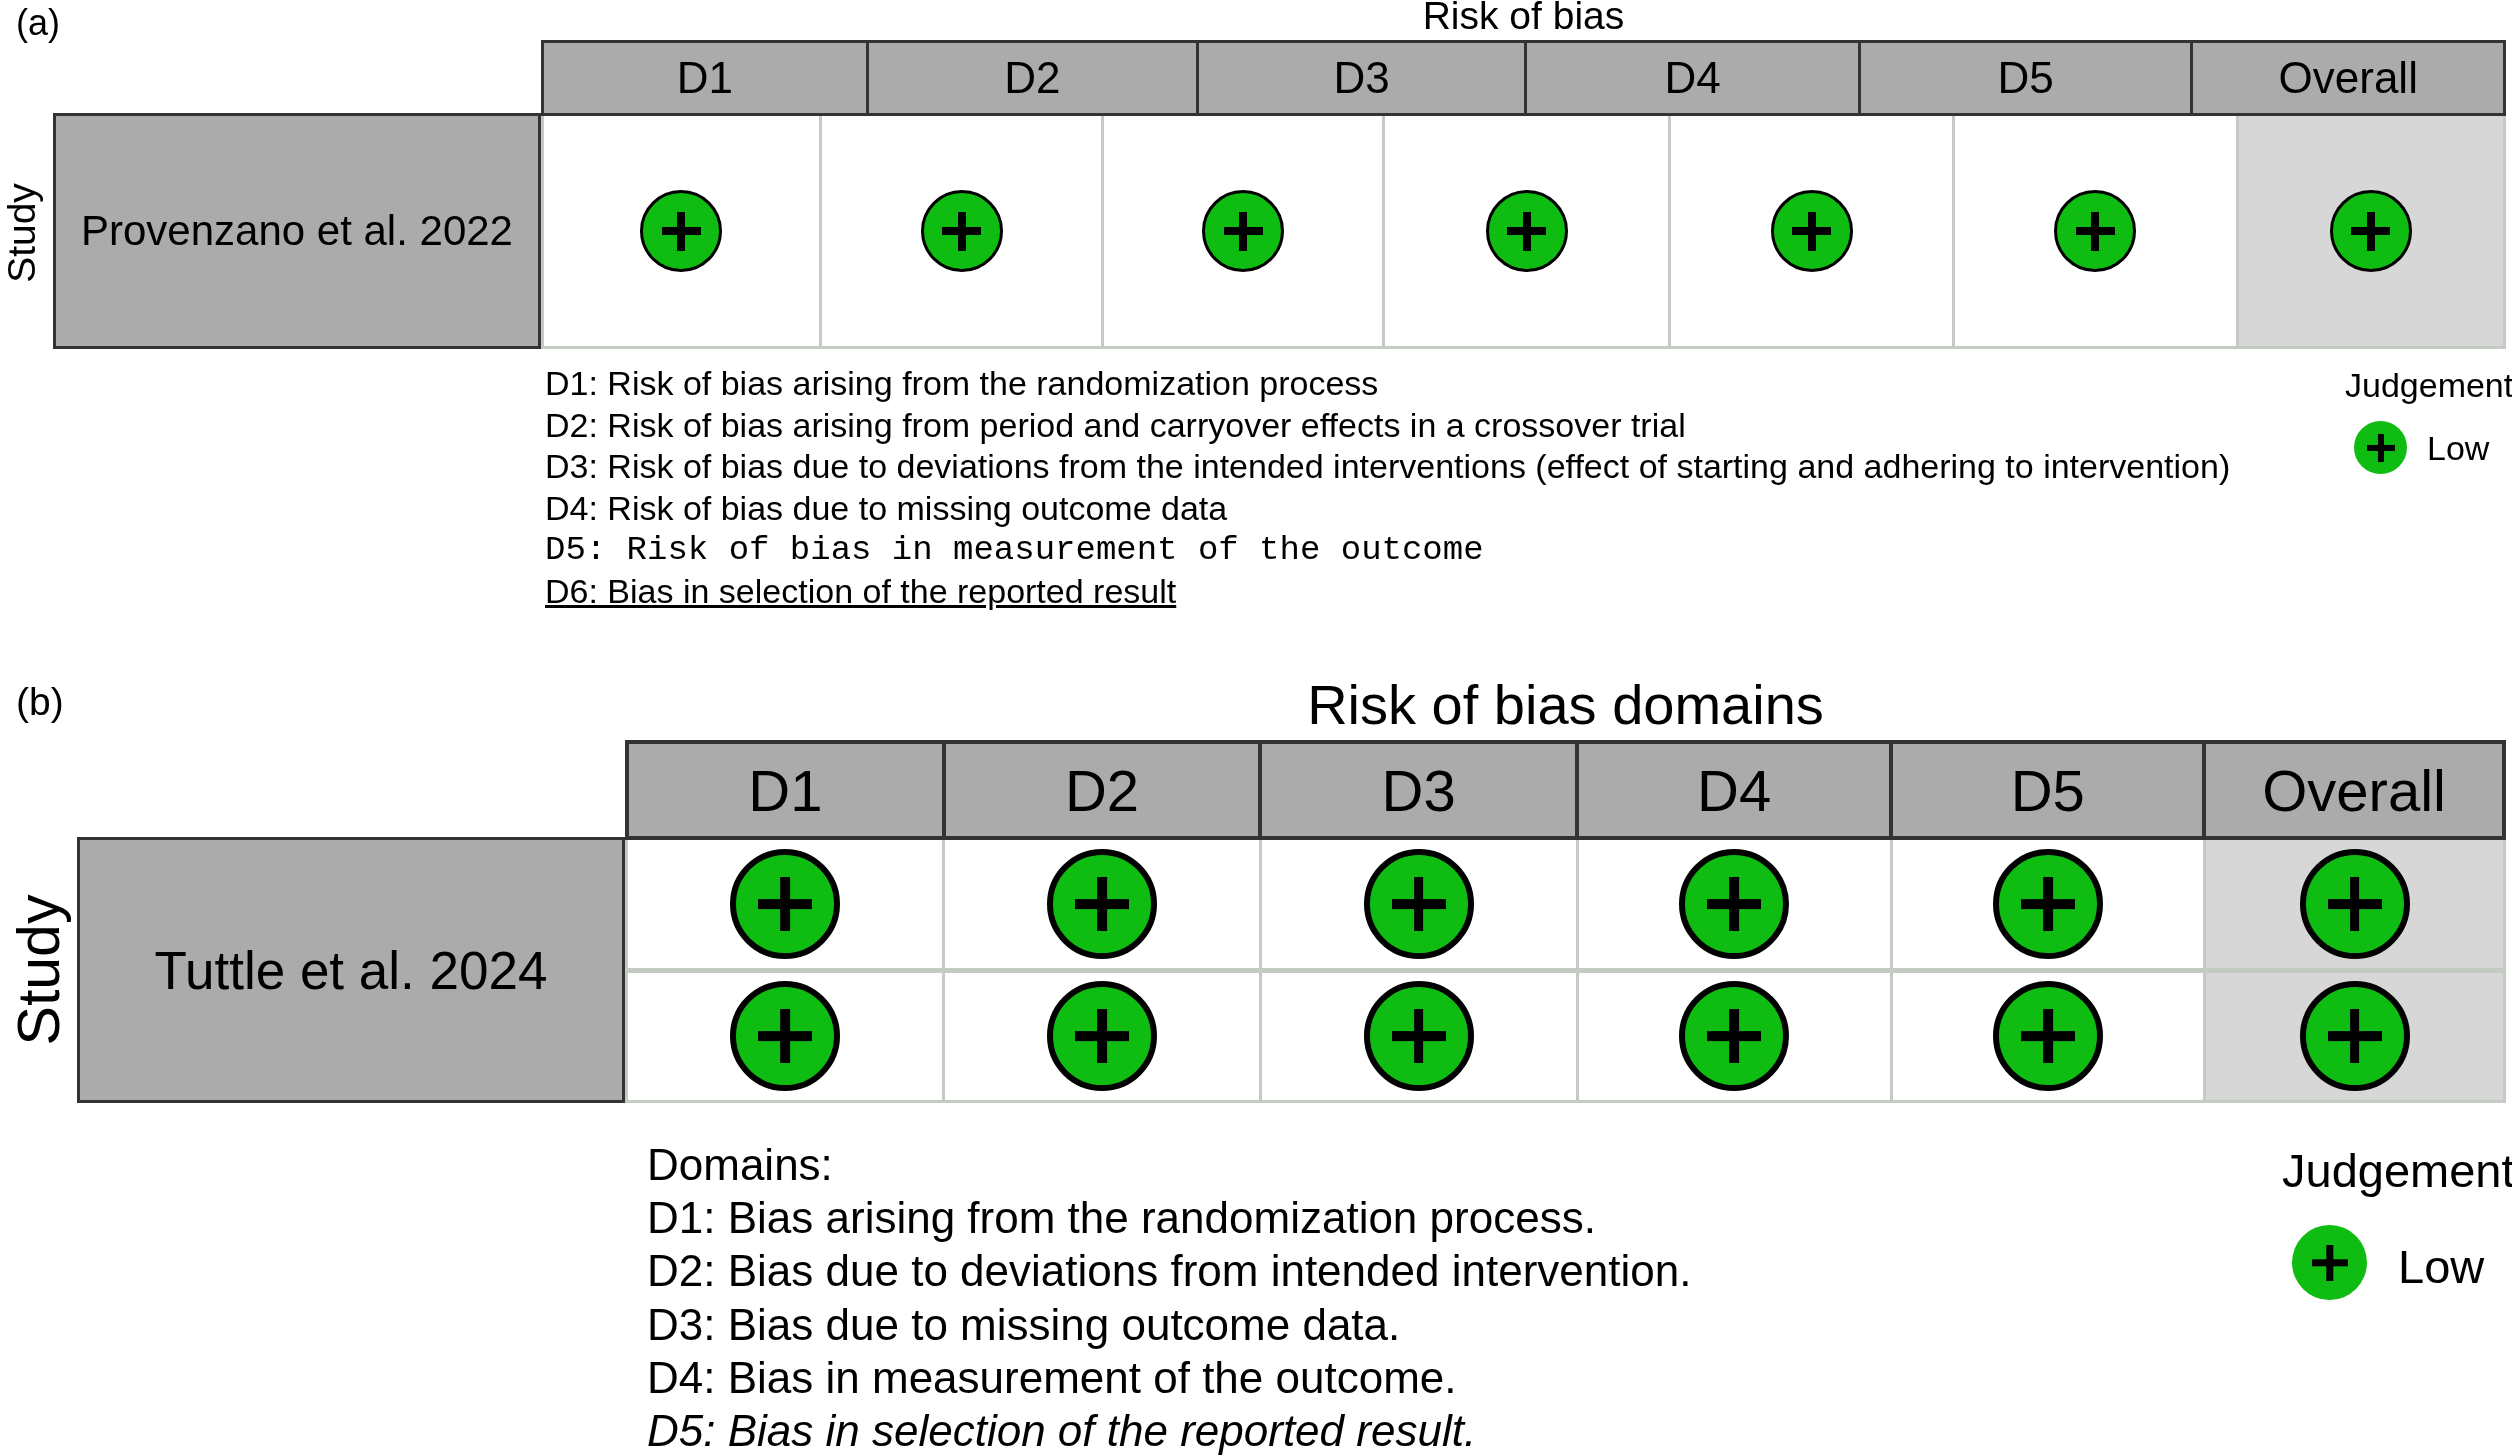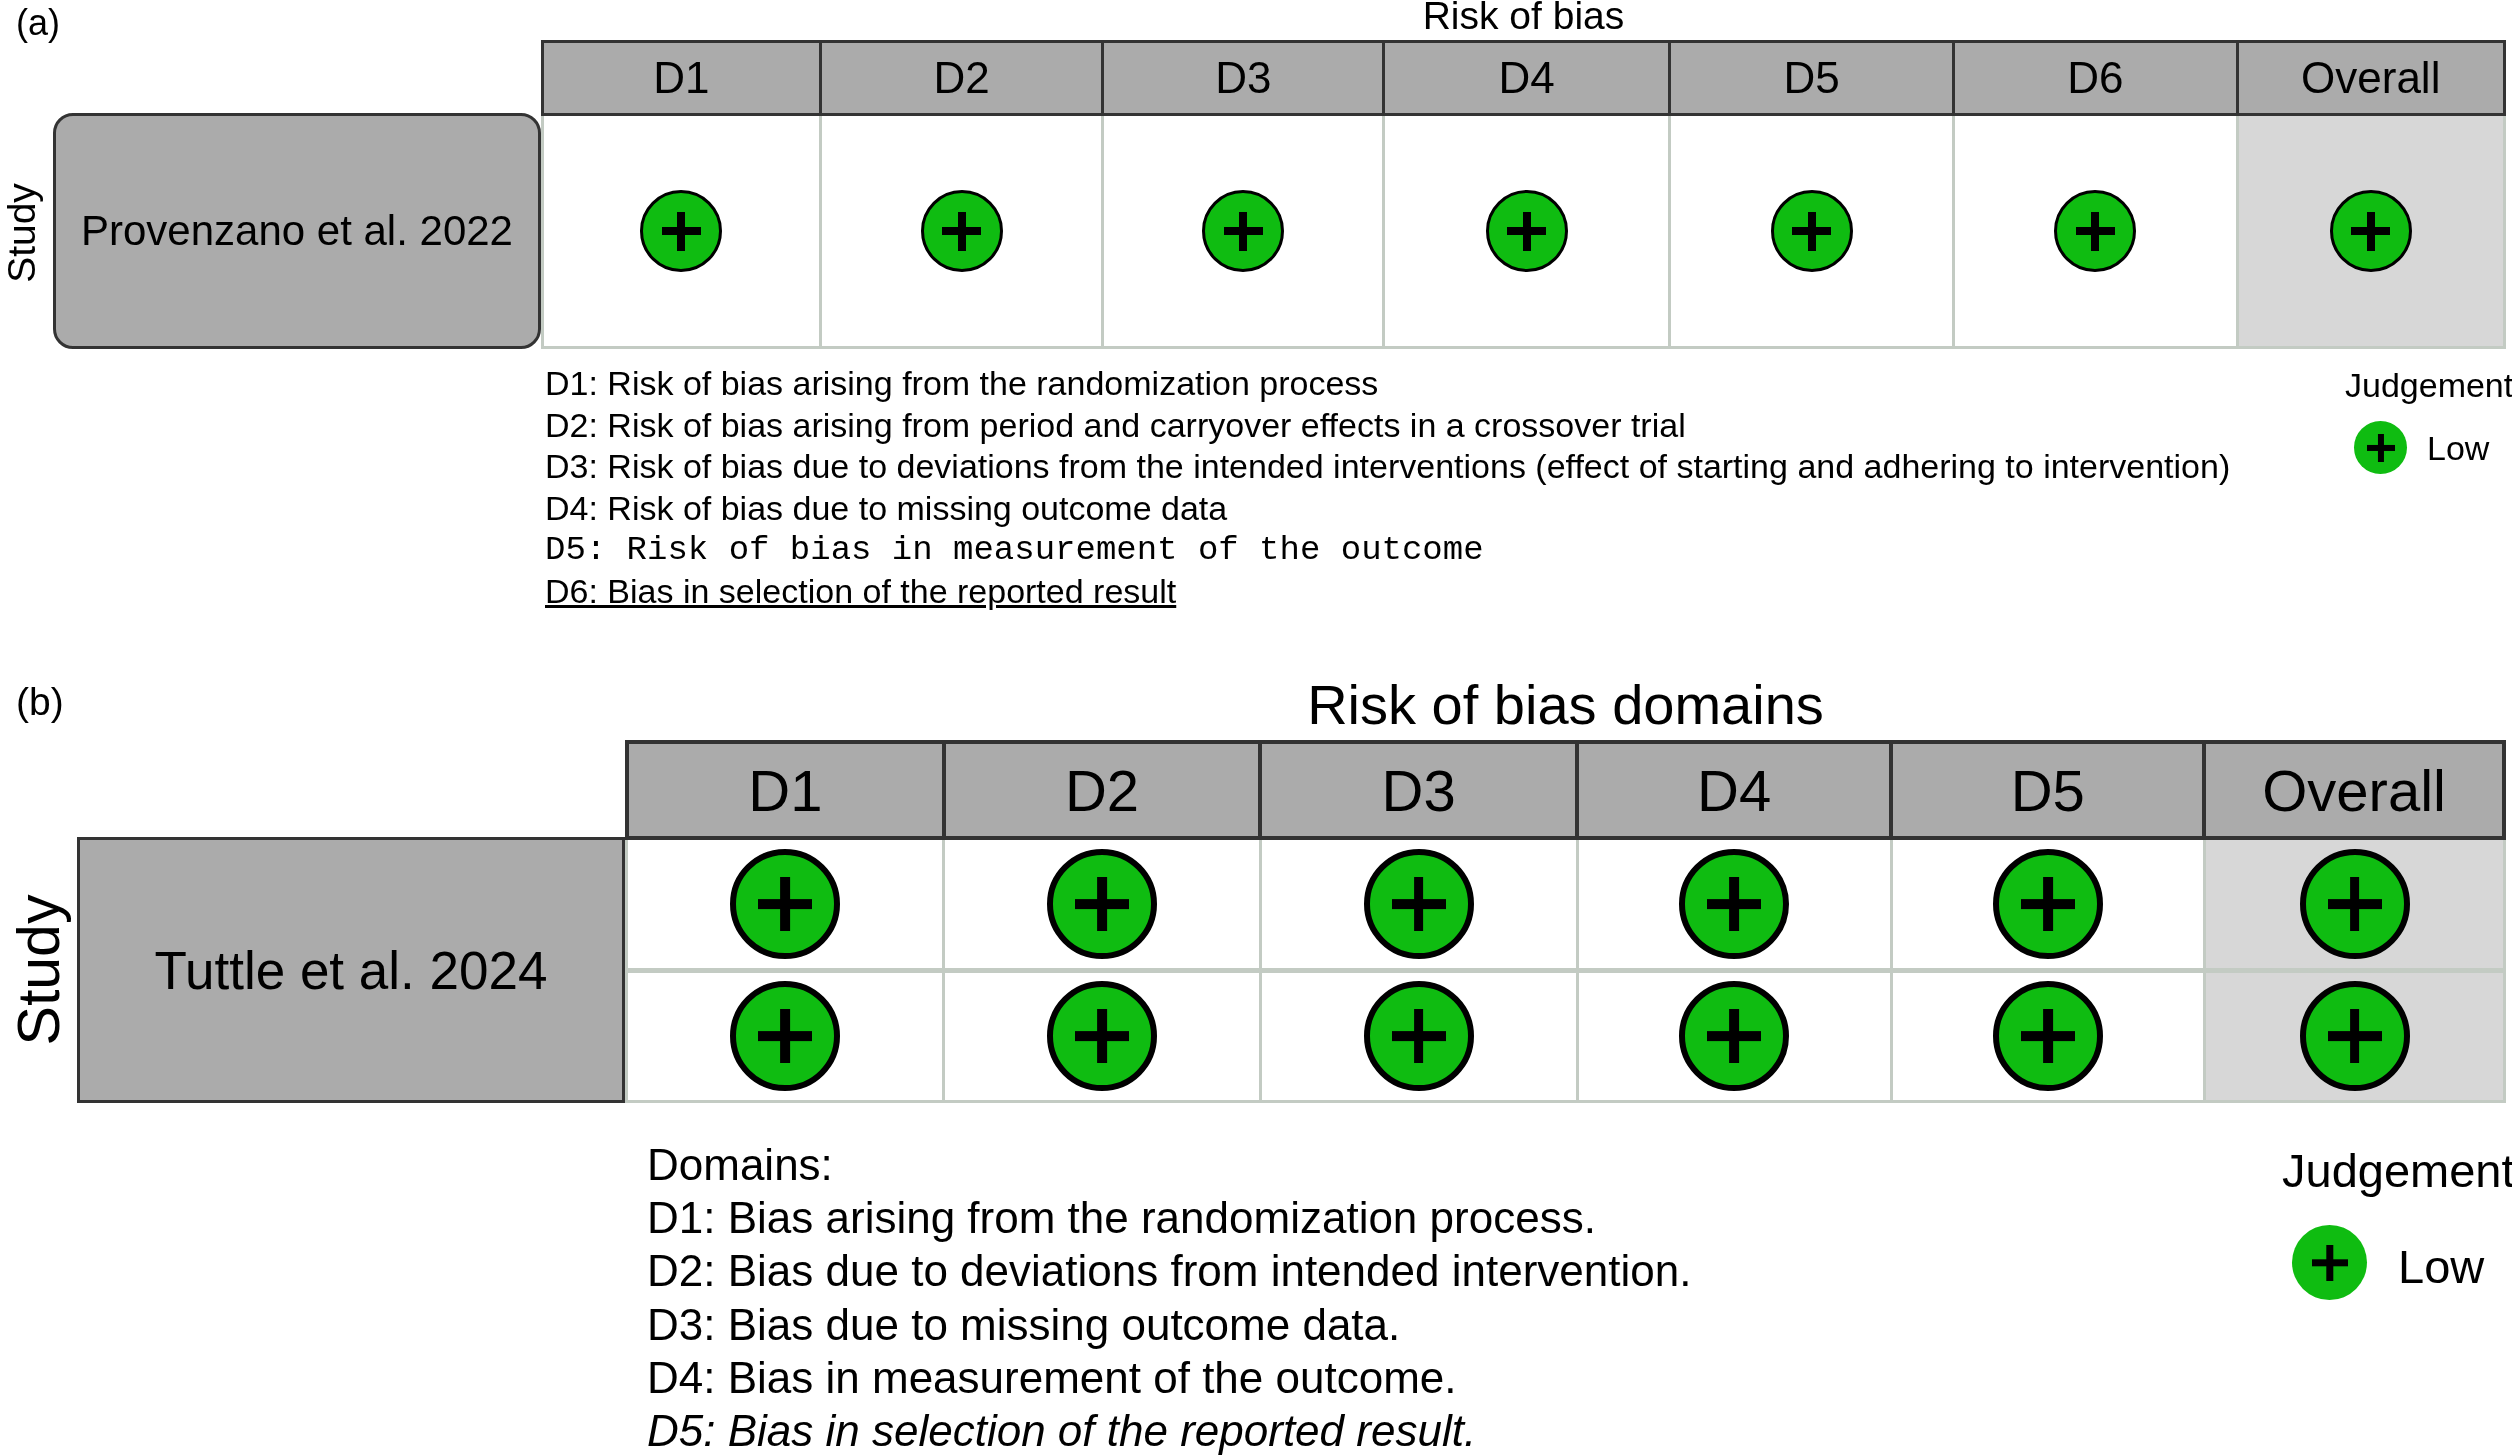--- a/index.html
+++ b/index.html
@@ -92,25 +92,24 @@
   <div class="abs table-title" style="left:541px;top:-3.7px;width:1965px;font-size:39px;line-height:40px;">Risk of bias</div>
 
   <div class="abs vlabel" style="left:22px;top:233px;font-size:39px;">Study</div>
 
   <div class="abs hrow" style="left:541px;top:40px;width:1965px;height:76px;font-size:44px;">
     <div class="hcell" style="flex:454 0 0;">D1</div>
     <div class="hcell" style="flex:462 0 0;">D2</div>
     <div class="hcell" style="flex:459 0 0;">D3</div>
     <div class="hcell" style="flex:467 0 0;">D4</div>
     <div class="hcell" style="flex:465 0 0;">D5</div>
-    <div class="hcell" style="flex:463 0 0;">D6</div>
     <div class="hcell" style="flex:437 0 0;">Overall</div>
   </div>
 
-  <div class="abs scell" style="left:53px;top:113px;width:488px;height:236px;font-size:42px;border-radius:20px;">Provenzano et al. 2022</div>
+  <div class="abs scell" style="left:53px;top:113px;width:488px;height:236px;font-size:42px;">Provenzano et al. 2022</div>
 
   <div class="abs dgrid" style="left:541px;top:116px;width:1965px;height:233px;">
     <div class="drow">
       <div class="dcell" style="flex:454 0 0;">
           <span class="circle ring c-a">
             <span class="plus p-a"></span>
           </span>
         </div>
       <div class="dcell" style="flex:462 0 0;">
           <span class="circle ring c-a">

